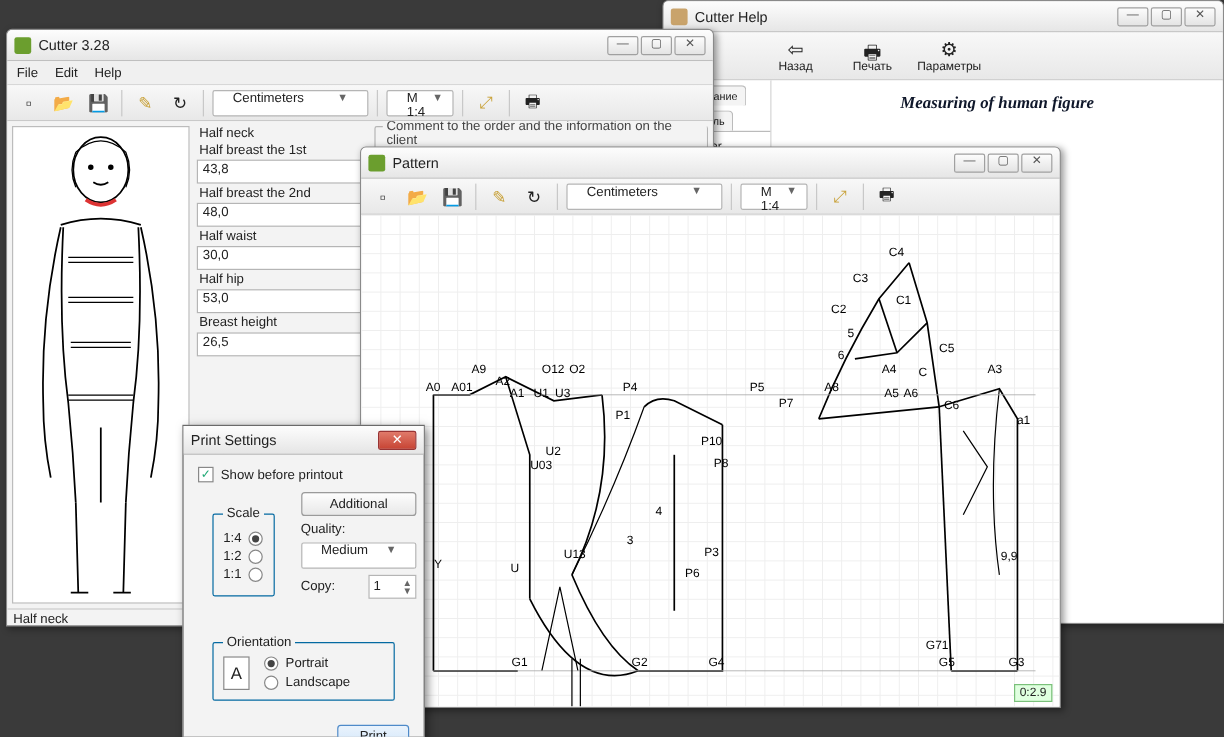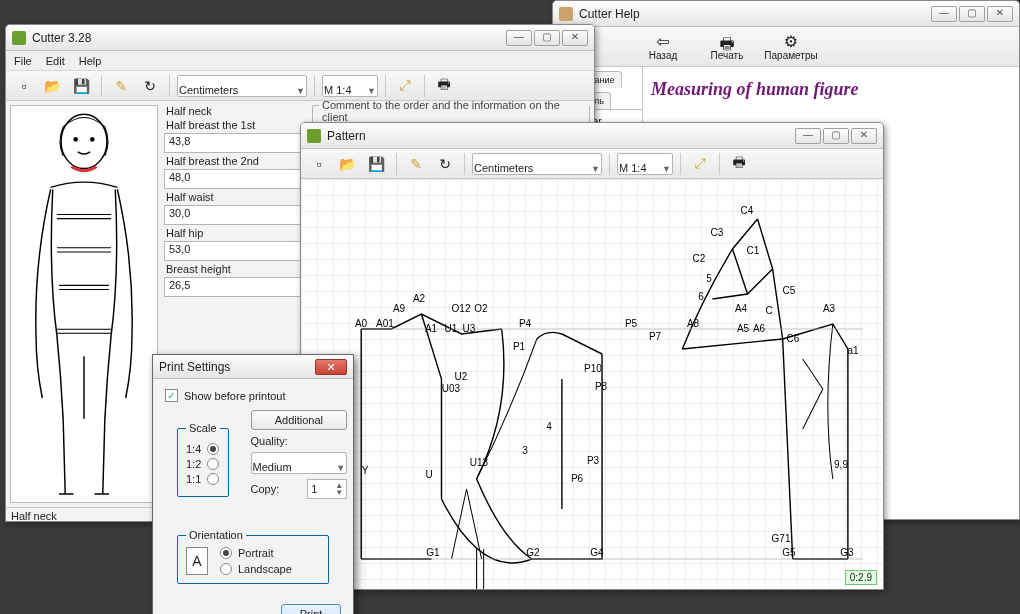--- a/index.html
+++ b/index.html
@@ -50,21 +50,21 @@
     padding:0 6px;background:linear-gradient(#f8f8f8,#e8e8e8);
     border-bottom:1px solid #c9c9c9;
   }
   .tbtn{
     width:24px;height:24px;border:1px solid transparent;border-radius:3px;
     display:flex;align-items:center;justify-content:center;font-size:14px;
   }
   .sep{width:1px;height:22px;background:#c8c8c8;margin:0 2px;}
   .combo{
     height:22px;border:1px solid #b5b5b5;background:#fff;border-radius:2px;
-    display:flex;align-items:flex-end;padding:0 1px;gap:6px;
+    display:flex;align-items:flex-start;padding:0 16px;gap:6px;
   }
   .combo .arrow{font-size:9px;color:#666;}
   .body{flex:1;display:flex;overflow:hidden;background:#f3f3f3;}
 
   
   .figure-pane{
     width:148px;height:100%;background:#fff;border:1px solid #bcbcbc;
     margin:4px;display:flex;flex-direction:column;
   }
   .figure-pane svg{flex:1;}
@@ -90,22 +90,22 @@
   .help-tool .glyph{font-size:16px;height:18px;}
   .help-body{flex:1;display:flex;}
   .help-nav{width:90px;border-right:1px solid #ccc;background:#fff;}
   .help-tab{
     border:1px solid #bbb;border-bottom:none;border-radius:4px 4px 0 0;
     padding:3px 6px;font-size:10px;margin:4px 2px 0 2px;background:#f4f4f4;
     display:inline-block;
   }
   .tree-item{font-size:10px;padding:2px 4px;}
   .help-content{flex:1;background:#fff;padding:8px;overflow:hidden;}
-  .help-title{color:#701a75;font-weight:bold;font-style:italic;font-size:18px;
-    font-family:"Times New Roman",serif;margin:4px 0 10px;}
+  .help-title{color:#0f172a;font-weight:bold;font-style:italic;font-size:14px;
+    font-family:"Times New Roman",serif;text-align:center;margin:4px 0 10px;}
 
   
   .canvas{
     flex:1;background:#fff;
     background-image:
       linear-gradient(#eee 1px,transparent 1px),
       linear-gradient(90deg,#eee 1px,transparent 1px);
     background-size:16px 16px;
     position:relative;overflow:hidden;
   }
@@ -424,21 +424,21 @@
           <path d="M60 380 L560 380" stroke="#aaa" stroke-width="0.7"></path>
 
           <path d="M175 370 L175 410 M182 370 L182 410" stroke-width="1"></path>
         </g>
       </svg>
 
       
       <span class="pt" style="left:60px;top:145px">A0</span>
       <span class="pt" style="left:84px;top:145px">A01</span>
       <span class="pt" style="left:98px;top:130px">A9</span>
-      <span class="pt" style="left:118px;top:120px">A2</span>
+      <span class="pt" style="left:118px;top:140px">A2</span>
       <span class="pt" style="left:130px;top:150px">A1</span>
       <span class="pt" style="left:160px;top:130px">O12</span>
       <span class="pt" style="left:180px;top:130px">O2</span>
       <span class="pt" style="left:150px;top:150px">U1</span>
       <span class="pt" style="left:168px;top:150px">U3</span>
       <span class="pt" style="left:160px;top:198px">U2</span>
       <span class="pt" style="left:150px;top:210px">U03</span>
       <span class="pt" style="left:178px;top:284px">U13</span>
       <span class="pt" style="left:128px;top:296px">U</span>
       <span class="pt" style="left:64px;top:292px">Y</span>

